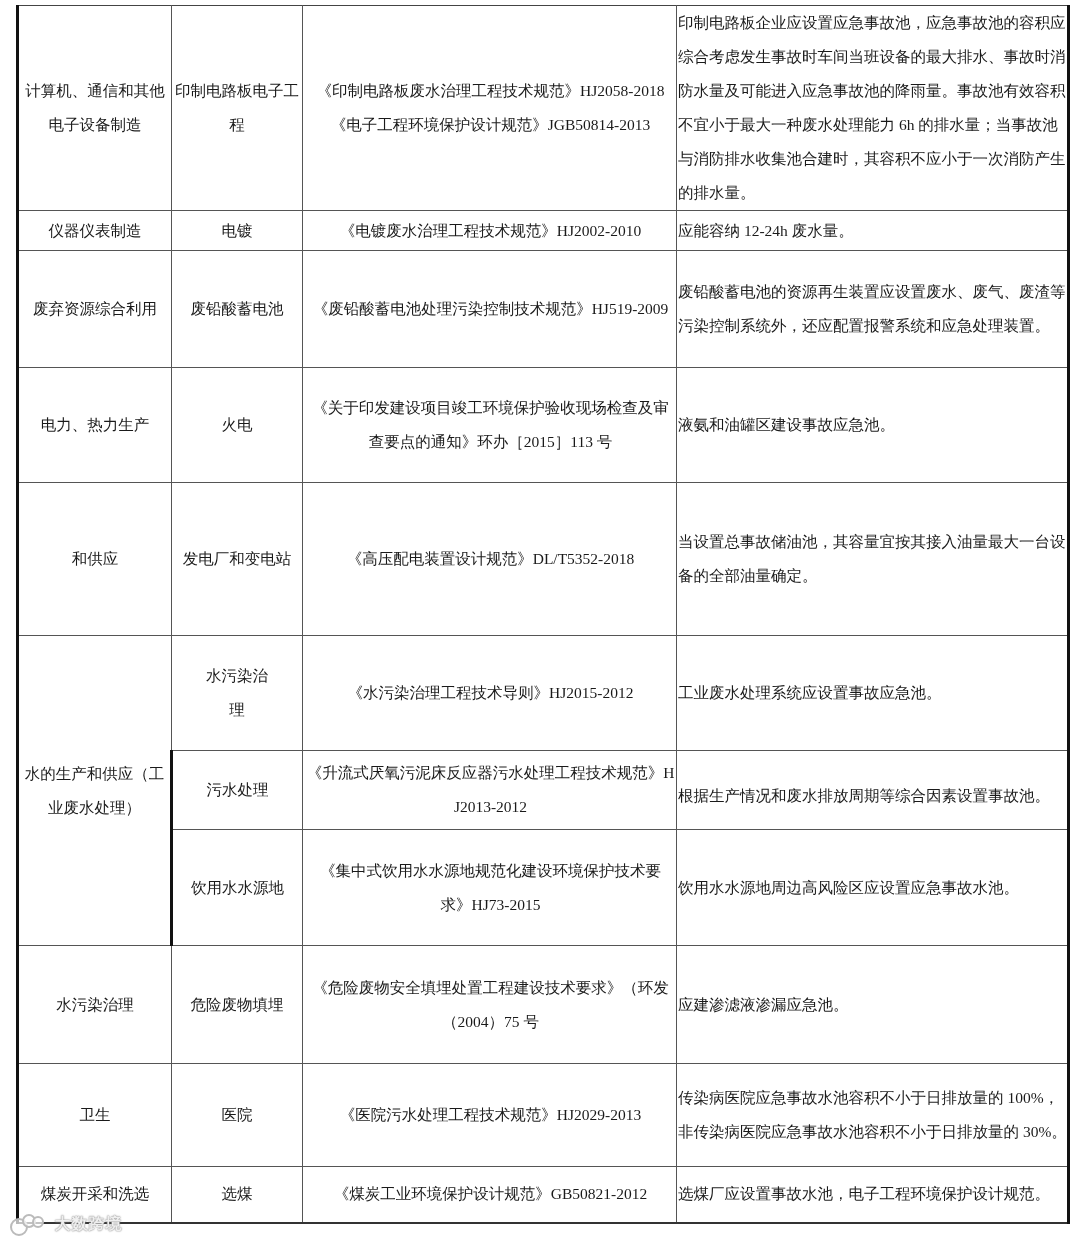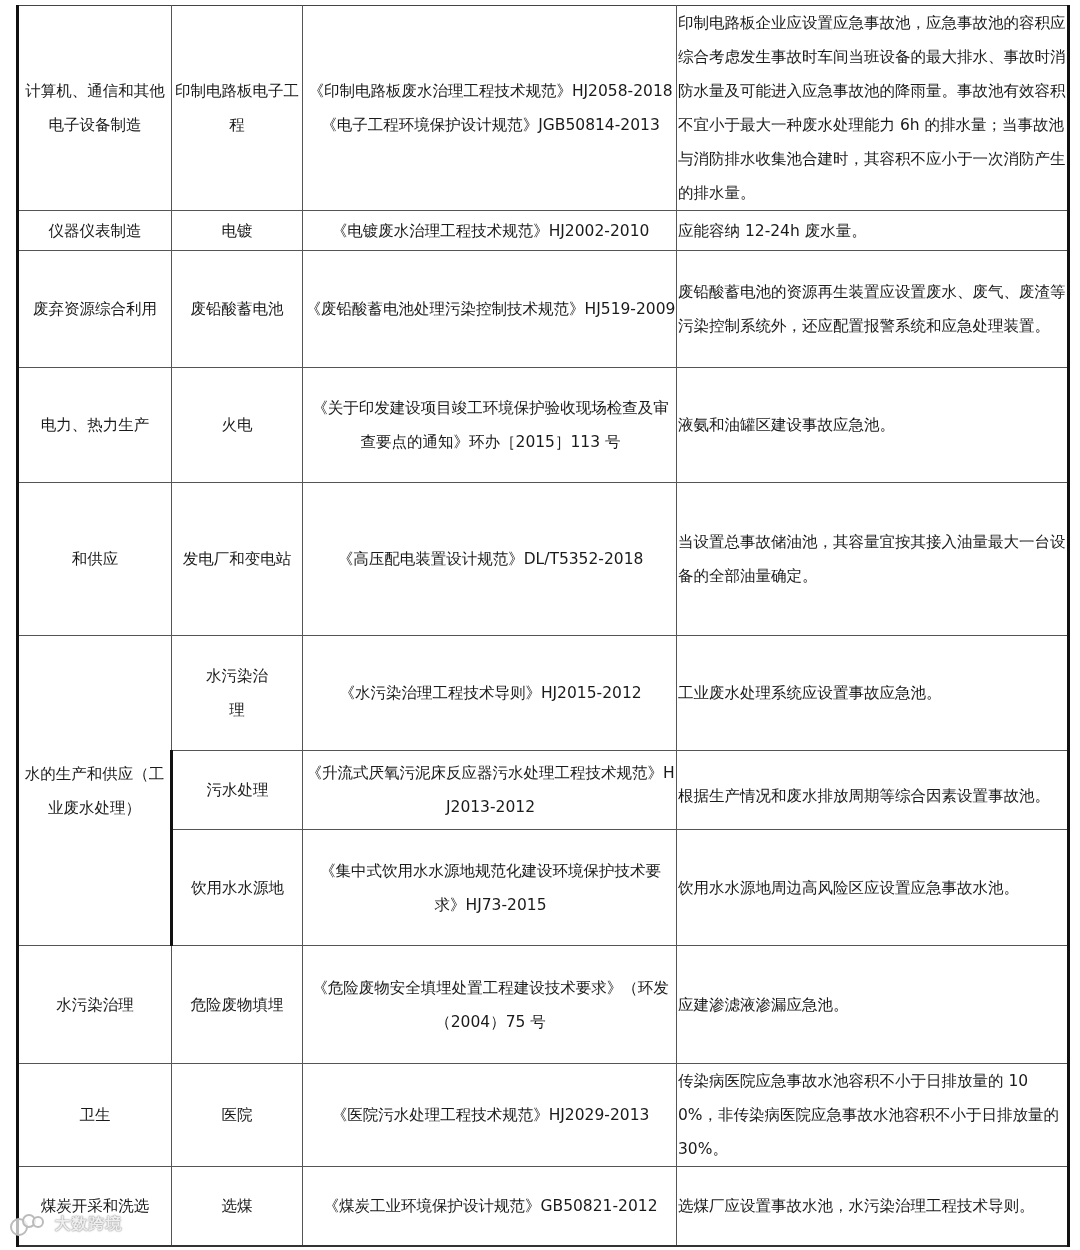--- a/index.html
+++ b/index.html
@@ -1,21 +1,21 @@
 <!DOCTYPE html>
 <html><head>
 <meta charset="utf-8">
 <style>
   html, body { margin: 0; padding: 0; background: #ffffff; }
   body { width: 1080px; height: 1250px; position: relative; overflow: hidden;
          font-family: "DejaVu Sans", "Liberation Sans", sans-serif; color: #1a1a1a; }
   table.std { position: absolute; left: 16px; top: 5px; border-collapse: collapse;
               table-layout: fixed; width: 1051px; }
   table.std td { border: 1px solid #555; font-size: 15.5px; line-height: 34px; padding: 0;
-                 vertical-align: middle; word-break: break-all; overflow: hidden; }
+                 vertical-align: middle; word-break: break-all; overflow: hidden; font-family: Liberation Serif, serif; }
   table.std tr:first-child td { border-top: 1.5px solid #444; }
   table.std td:first-child { border-left: 3px solid #111; }
   table.std td:last-child { border-right: 3px solid #111; }
   table.std tr:last-child td { border-bottom: 2px solid #333; }
   td.c-ind, td.c-sub { text-align: center; padding: 0 3px; }
   td.c-std { text-align: center; padding-left: 2px !important; }
   td.c-req { text-align: left; padding-left: 1px !important; }
   .line { display: block; }
   .watermark { position: absolute; left: 8px; top: 1212px; font-size: 16px; color: rgba(255,255,255,0.85);
                text-shadow: 0 0 2px #999, 0 0 1px #777; font-weight: bold; letter-spacing: 1px; }
@@ -102,25 +102,25 @@
       <td class="c-req"><span>应建渗滤液渗漏应急池。</span></td>
     </tr>
 
     <tr style="height:103px">
       <td class="c-ind"><span>卫生</span></td>
       <td class="c-sub"><span>医院</span></td>
       <td class="c-std"><span>《医院污水处理工程技术规范》HJ2029-2013</span></td>
       <td class="c-req"><span>传染病医院应急事故水池容积不小于日排放量的 100%，非传染病医院应急事故水池容积不小于日排放量的 30%。</span></td>
     </tr>
 
-    <tr style="height:79px">
+    <tr style="height:56px">
       <td class="c-ind"><span>煤炭开采和洗选</span></td>
       <td class="c-sub"><span>选煤</span></td>
       <td class="c-std"><span>《煤炭工业环境保护设计规范》GB50821-2012</span></td>
-      <td class="c-req"><span>选煤厂应设置事故水池，水污染治理工程技术导则。</span></td>
+      <td class="c-req"><span>选煤厂应设置事故水池，电子工程环境保护设计规范。</span></td>
     </tr>
   </tbody>
 </table>
 
 <div class="watermark">
   <span class="logo">
     <i style="left:2px;top:6px;width:14px;height:14px"></i>
     <i style="left:14px;top:2px;width:10px;height:10px"></i>
     <i style="left:24px;top:4px;width:8px;height:8px"></i>
   </span>

